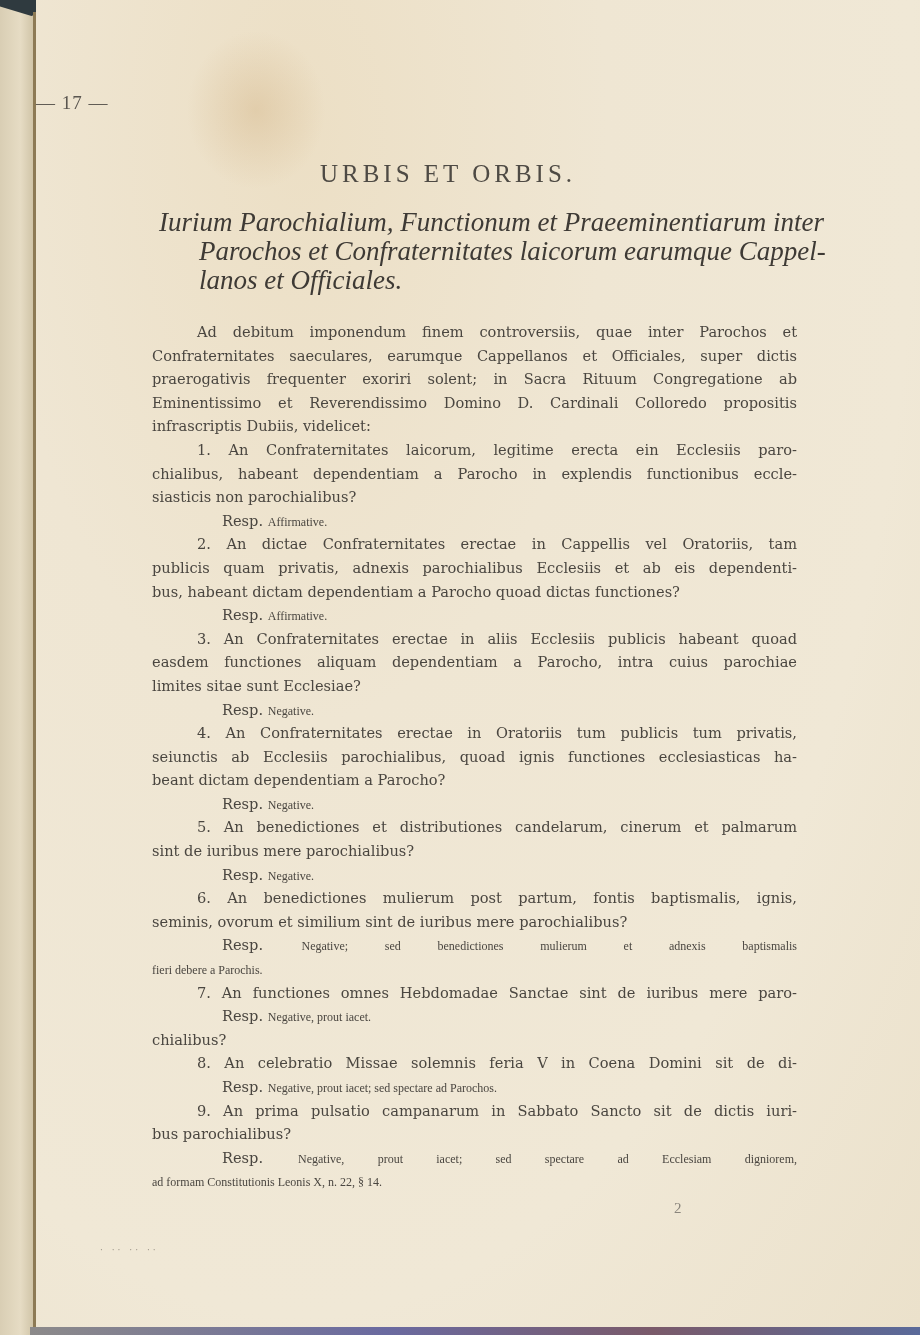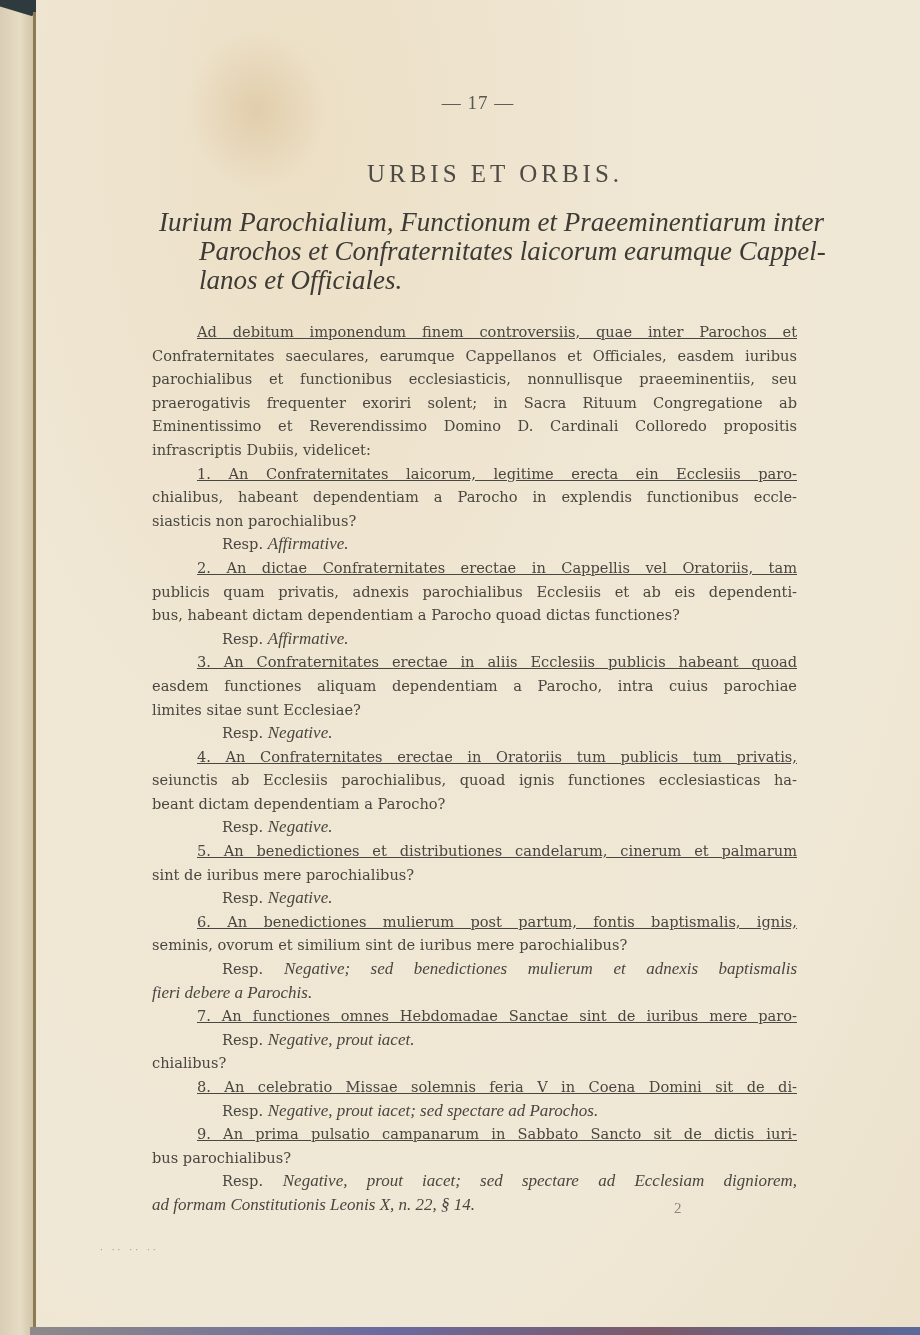--- a/index.html
+++ b/index.html
@@ -27,48 +27,47 @@
   }
   .page {
     position: absolute; left: 36px; top: 0; width: 884px; height: 1327px;
     background: radial-gradient(ellipse at 30% 10%, #ecdfc5 0%, #efe6d3 35%, #f0e8d6 70%, #ebe1cb 100%);
   }
   .stain {
     position: absolute; left: 150px; top: 30px; width: 140px; height: 160px;
     background: radial-gradient(ellipse, rgba(205,170,120,0.35), rgba(205,170,120,0) 70%);
   }
   .folio {
-    position: absolute; top: 92px; left: 0; width: 884px; text-align: center;
+    position: absolute; top: 92px; left: 0; width: 884px; 
     font-family: "Liberation Serif", serif; font-size: 19px; color: #5a5650;
     letter-spacing: 1px;
   }
   .heading {
     position: absolute; top: 160px; left: 0; width: 824px; text-align: center;
     font-family: "Liberation Serif", serif; font-size: 25px; color: #4e4a44;
     letter-spacing: 4px;
-    margin-left: 47px;
   }
   .subtitle {
     position: absolute; top: 208px; left: 123px; width: 640px;
     font-family: Liberation Serif, serif; font-style: italic;
     font-size: 27px; line-height: 29px; color: #3e3a35;
     text-align: justify;
   }
   .subtitle div { white-space: nowrap; }
   .subtitle .indent { padding-left: 40px; }
   .body {
     position: absolute; top: 320px; left: 116px; width: 645px;
     font-family: "DejaVu Serif", serif; font-size: 14.6px; line-height: 23.6px;
     color: #4a4640;
   }
   .line { white-space: nowrap; text-align: justify; text-align-last: justify; height: 23.6px; }
   .line.last { text-align-last: left; }
-  .ind1 { padding-left: 45px; text-decoration: underline; }
+  .ind1 { padding-left: 45px; }
   .ind2 { padding-left: 70px; }
-  .it { font-style: italic; font-family: "Liberation Serif", serif; font-size: 17px; margin-top: 8px; }
+  .it { font-family: "Liberation Serif", serif; font-size: 12px; margin-top: 8px; }
   .signature {
     position: absolute; top: 1200px; left: 638px;
     font-family: "Liberation Serif", serif; font-size: 15px; color: #8a857c;
   }
   .specks {
     position: absolute; top: 1245px; left: 64px;
     font-size: 9px; color: #9a9388; letter-spacing: 3px;
   }
 </style>
 </head>
@@ -86,22 +85,21 @@
 
   <div class="subtitle">
     <div>Iurium Parochialium, Functionum et Praeeminentiarum inter</div>
     <div class="indent">Parochos et Confraternitates laicorum earumque Cappel-</div>
     <div class="indent">lanos et Officiales.</div>
   </div>
 
   <div class="body" id="body">
     <div>
       <div class="line ind1">Ad debitum imponendum finem controversiis, quae inter Parochos et</div>
-      <div class="line">Confraternitates saeculares, earumque Cappellanos et Officiales, easdem iuribus</div>
-      <div class="line">parochialibus et functionibus ecclesiasticis, nonnullisque praeeminentiis, seu</div>
+      <div class="line">Confraternitates saeculares, earumque Cappellanos et Officiales, super dictis</div>
       <div class="line">praerogativis frequenter exoriri solent; in Sacra Rituum Congregatione ab</div>
       <div class="line">Eminentissimo et Reverendissimo Domino D. Cardinali Colloredo propositis</div>
       <div class="line last">infrascriptis Dubiis, videlicet:</div>
     </div>
     <div id="dubia">
         <div>
           <div class="line ind1">1. An Confraternitates laicorum, legitime erecta ein Ecclesiis paro-</div>
           <div class="line">chialibus, habeant dependentiam a Parocho in explendis functionibus eccle-</div>
           <div class="line last">siasticis non parochialibus?</div>
           <div class="line ind2 last"><span>Resp.</span> <span class="it">Affirmative.</span></div>

